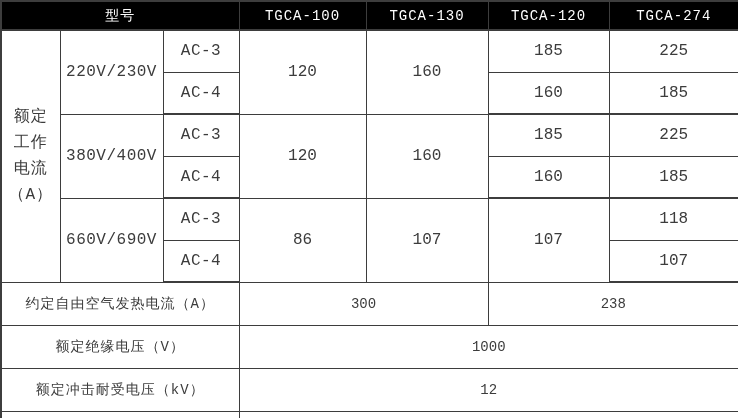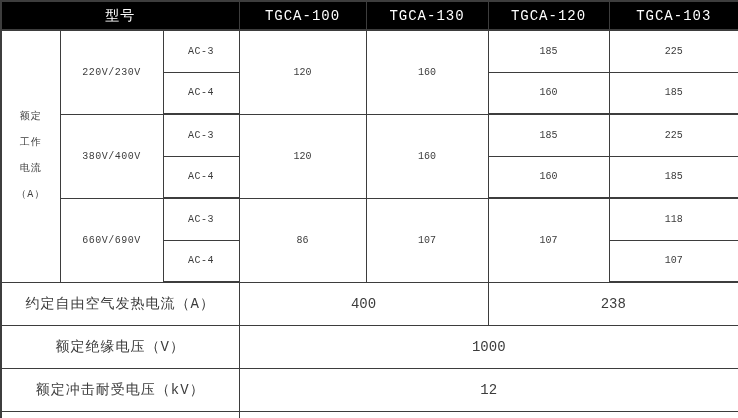--- a/index.html
+++ b/index.html
@@ -30,21 +30,21 @@
     background: #000000;
     color: #ffffff;
     font-weight: normal;
     font-size: 14px;
     height: 27px;
     letter-spacing: 1px;
     border-bottom: 2px solid #3d3d3d;
     margin-left: 12px;
   }
   tr.body-row { height: 42px; }
-  tr.body-row td { font-size: 10px; }
+  tr.body-row td { font-size: 16px; }
   td.voltage-cell, td.ac-cell { font-size: 14px; letter-spacing: 0.5px; }
   td.zh-label { font-size: 15px; letter-spacing: 1px; }
   td.rated-label {
     font-size: 15px;
     line-height: 26px;
     letter-spacing: 1px;
     margin-top: 37px;
   }
   tr.group-end td { border-bottom-width: 2px; }
   tr.tall-row { height: 43px; }
@@ -65,21 +65,21 @@
       <col style="width:122px">
       <col style="width:121px">
       <col style="width:130px">
     </colgroup>
     <tbody>
       <tr class="header-row">
         <th colspan="3">型号</th>
         <th>TGCA-100</th>
         <th>TGCA-130</th>
         <th>TGCA-120</th>
-        <th>TGCA-103</th>
+        <th>TGCA-274</th>
       </tr>
 
       <tr class="body-row">
         <td rowspan="6" class="rated-label">
           <div>额定</div>
           <div>工作</div>
           <div>电流</div>
           <div>（A）</div>
         </td>
         <td rowspan="2" class="voltage-cell">220V/230V</td>
@@ -117,21 +117,21 @@
         <td rowspan="2" class="value-cell">107</td>
         <td class="value-cell">118</td>
       </tr>
       <tr class="body-row group-end">
         <td class="ac-cell">AC-4</td>
         <td class="value-cell">107</td>
       </tr>
 
       <tr class="tall-row">
         <td colspan="3" class="zh-label">约定自由空气发热电流（A）</td>
-        <td colspan="2" class="value-cell">400</td>
+        <td colspan="2" class="value-cell">300</td>
         <td colspan="2" class="value-cell">238</td>
       </tr>
 
       <tr class="tall-row">
         <td colspan="3" class="zh-label">额定绝缘电压（V）</td>
         <td colspan="4" class="value-cell">1000</td>
       </tr>
 
       <tr class="tall-row">
         <td colspan="3" class="zh-label">额定冲击耐受电压（kV）</td>

